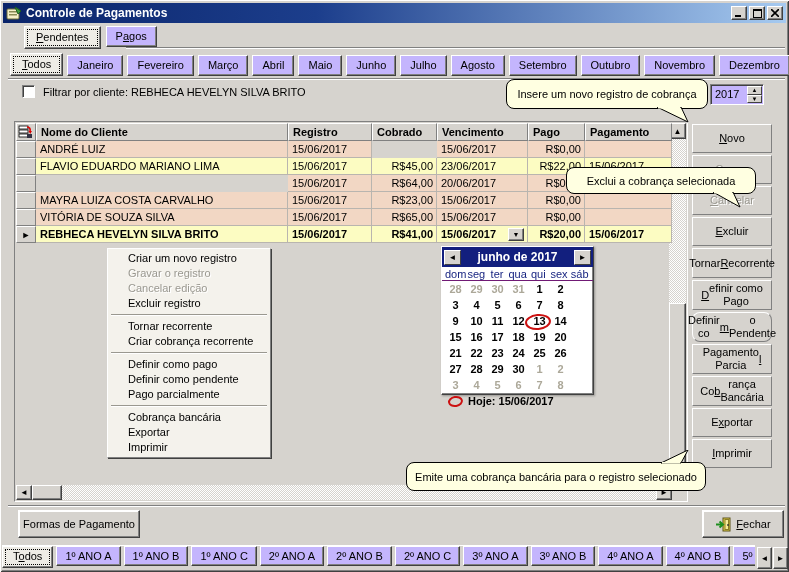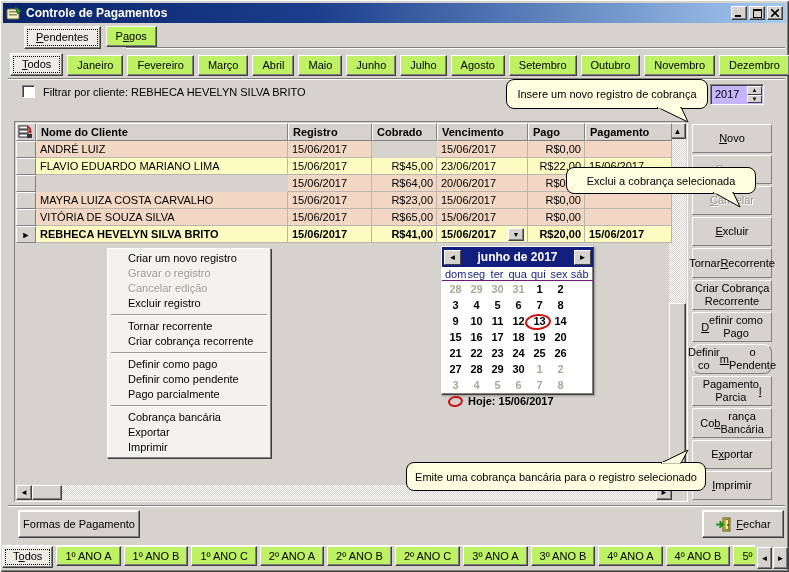--- a/index.html
+++ b/index.html
@@ -17,21 +17,21 @@
     display:flex;align-items:center;padding:0 3px;}
   #titlebar .ttl{color:#fff;font-weight:bold;font-size:12px;margin-left:4px;flex:1;white-space:nowrap;}
   .capbtn{width:16px;height:14px;background:#D6D3CE;border:1px solid;border-color:#fff #404040 #404040 #fff;
     box-shadow:inset -1px -1px 0 #808080;display:flex;align-items:center;justify-content:center;margin-left:2px;}
   .capbtn svg{display:block;}
   .groove{height:2px;border-top:1px solid #808080;border-bottom:1px solid #fff;}
   .dither{background:repeating-conic-gradient(#ffffff 0% 25%, #D6D3CE 0% 50%) 0 0 / 2px 2px;}
   
   #toptabs{left:8px;top:26px;display:flex;gap:5px;align-items:flex-start;margin-left:16px;}
   #monthtabs{left:10px;top:53px;display:flex;gap:4px;align-items:flex-end;}
-  .tab{padding:3px 9px 4px;background:#bef264;border:1px solid;border-color:#fff #404040 #404040 #fff;
+  .tab{padding:3px 9px 4px;background:#c4b5fd;border:1px solid;border-color:#fff #404040 #404040 #fff;
     box-shadow:inset -1px -1px 0 #808080;white-space:nowrap;cursor:default;}
   .tab.active{background:#EEECE6;outline:1px dotted #000;outline-offset:-4px;padding:4px 11px 5px;font-weight:normal;}
   u{text-underline-offset:1px;}
   
   #filterrow{left:22px;top:85px;display:flex;align-items:center;gap:8px;}
   #filter-box{width:13px;height:13px;background:#fff;border:1px solid;border-color:#808080 #fff #fff #808080;box-shadow:inset 1px 1px 0 #404040;}
   
   #yearspin{left:710px;top:84px;width:54px;height:21px;background:#c4b5fd;border:1px solid;border-color:#808080 #fff #fff #808080;box-shadow:inset 1px 1px 0 #404040;display:flex;}
   #yearspin .val{flex:1;text-align:left;padding:3px 2px 0 4px;}
   #yearspin .spin{width:15px;display:flex;flex-direction:column;margin:1px 1px 1px 0;}
@@ -257,21 +257,20 @@
         <div class="g-cell tone-yellow" style="width: 87px;">15/06/2017</div>
       </div>
     </div>
 
   <div id="sidebtns" class="abs">
       <div class="flatbtn" style="height: 29px;"><u>N</u>ovo</div>
       <div class="flatbtn dis" style="height: 29px;"><u>G</u>ravar</div>
       <div class="flatbtn dis" style="height: 29px;"><u>C</u>ancelar</div>
       <div class="flatbtn" style="height: 29px;"><u>E</u>xcluir</div>
       <div class="flatbtn" style="height: 30px;">Tornar<br><u>R</u>ecorrente</div>
-      <div class="flatbtn" style="height: 30px;">Criar Cobrança<br>Recorrente</div>
       <div class="flatbtn" style="height: 30px;"><u>D</u>efinir como<br>Pago</div>
       <div class="flatbtn" style="height: 30px; border-radius: 8px;">Definir co<u>m</u>o<br>Pendente</div>
       <div class="flatbtn" style="height: 30px;">Pagamento<br>Parcia<u>l</u></div>
       <div class="flatbtn" style="height: 30px;">Co<u>b</u>rança<br>Bancária</div>
       <div class="flatbtn" style="height: 29px;">E<u>x</u>portar</div>
       <div class="flatbtn" style="height: 29px;"><u>I</u>mprimir</div>
     </div>
 
   <div id="ctxmenu" class="abs">
       <div class="mi">Criar um novo registro</div>

